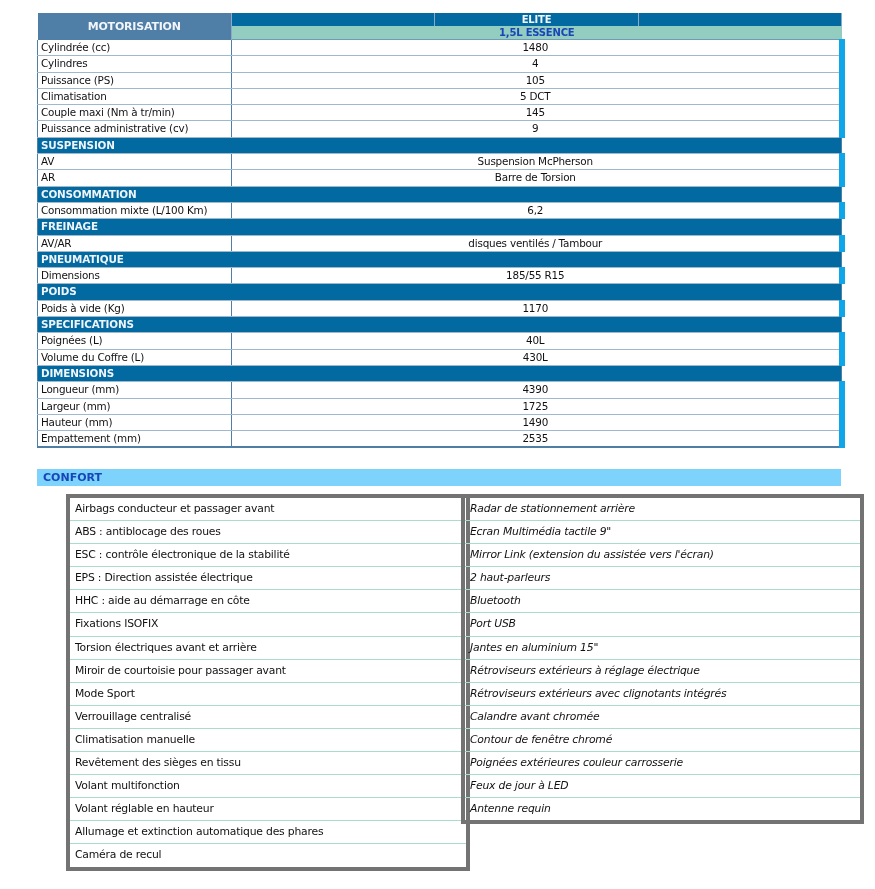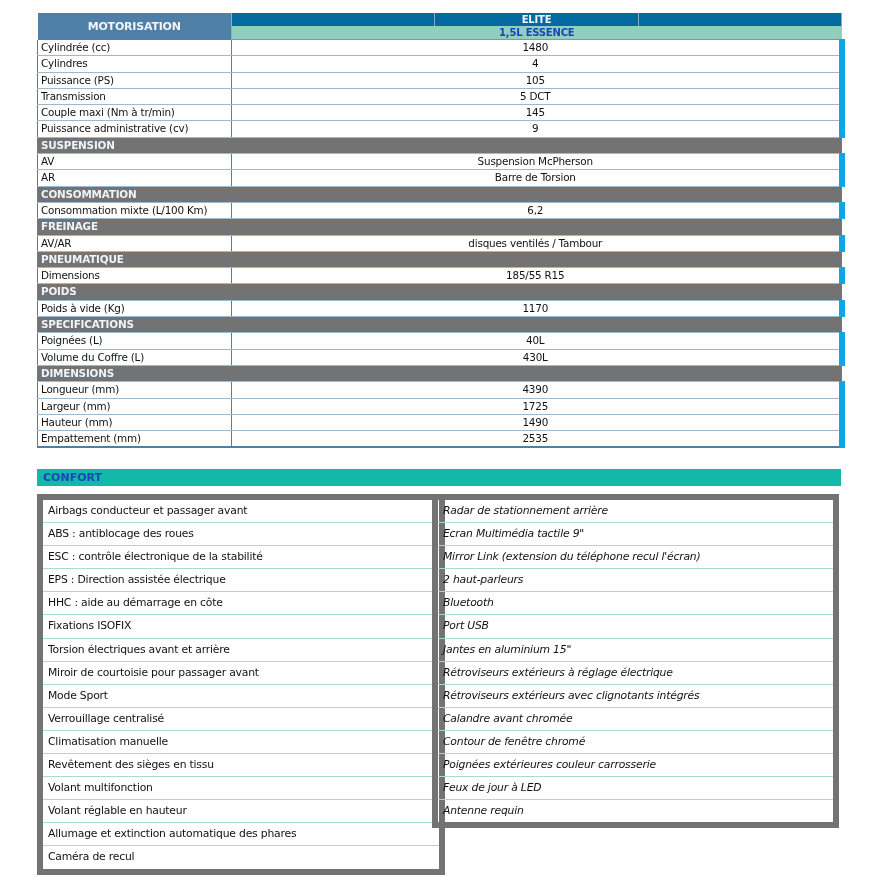--- a/index.html
+++ b/index.html
@@ -1,30 +1,30 @@
 <!DOCTYPE html>
 <html><head>
 <meta charset="utf-8">
 <style>
   html, body { margin: 0; padding: 0; background: #ffffff; }
   body { width: 875px; height: 889px; position: relative; font-family: "DejaVu Sans", sans-serif; color: #111; overflow: hidden; }
   .spec { position: absolute; left: 37px; top: 13px; width: 804px; border-collapse: collapse; table-layout: fixed; font-size: 10.4px; letter-spacing: -0.2px; }
   .spec td { padding: 0 3px; height: 15.3px; line-height: 15.3px; white-space: nowrap; overflow: hidden; }
   .spec .lbl { width: 188px; border-left: 1px solid #4f7ea6; border-right: 1px solid #4f7ea6; border-bottom: 1px solid #9fb8cc; }
   .spec .val { text-align: center; border-right: 6px solid #0ea5e9; border-bottom: 1px solid #9fb8cc; }
-  .spec tr.sec td { background: #737373; color: #eef4fa; font-weight: bold; border-bottom: 1px solid #9fb8cc; border-left: 1px solid #4f7ea6; border-right: 1px solid #4f7ea6; }
+  .spec tr.sec td { background: #0369a1; color: #eef4fa; font-weight: bold; border-bottom: 1px solid #9fb8cc; border-left: 1px solid #4f7ea6; border-right: 1px solid #4f7ea6; }
   .spec .hdr-main { background: #4f7ea6; color: #f2f6fa; font-weight: bold; text-align: center; font-size: 11px; border-right: 1px solid #8aaac6; }
   .spec .hdr-top td.hc { background: #0369a1; color: #f2f6fa; font-weight: bold; text-align: center; height: 13px; line-height: 13px; border-right: 1px solid #8aaac6; font-size: 10px; }
   .spec .hdr-sub td { background: #93cdbf; color: #1746b8; font-weight: bold; text-align: center; height: 13px; line-height: 13px; font-size: 10px; border-bottom: 1px solid #6f9aba; }
   .spec tr.last td { border-bottom: 2px solid #4f7ea6; }
 
-  .confort-bar { position: absolute; left: 37px; top: 469px; width: 804px; height: 17px; background: #14b8a6; }
+  .confort-bar { position: absolute; left: 37px; top: 469px; width: 804px; height: 17px; background: #7dd3fc; }
   .confort-bar span { position: absolute; left: 6px; top: 1px; font-weight: bold; font-size: 11px; color: #1746b8; line-height: 15px; }
 
-  .flist { position: absolute; top: 494px; border: 6px solid #737373; }
+  .flist { position: absolute; top: 494px; border: 4px solid #737373; margin-left: 29px; }
   .flist.left { left: 37px; width: 396px; }
   .flist.right { left: 432px; width: 395px; font-style: italic; }
   .flist .item { height: 22.1px; line-height: 22px; border-bottom: 1px solid #a8dccd; padding-left: 5px; font-size: 10.8px; letter-spacing: -0.2px; white-space: nowrap; overflow: hidden; }
   .flist .item:last-child { border-bottom: none; }
 </style>
 </head>
 <body>
 
 <table class="spec">
   <colgroup>
@@ -49,21 +49,21 @@
       </tr>
       <tr>
         <td class="lbl">Cylindres</td>
         <td class="val" colspan="3">4</td>
       </tr>
       <tr>
         <td class="lbl">Puissance (PS)</td>
         <td class="val" colspan="3">105</td>
       </tr>
       <tr>
-        <td class="lbl">Transmission</td>
+        <td class="lbl">Climatisation</td>
         <td class="val" colspan="3">5 DCT</td>
       </tr>
       <tr>
         <td class="lbl">Couple maxi (Nm à tr/min)</td>
         <td class="val" colspan="3">145</td>
       </tr>
       <tr>
         <td class="lbl">Puissance administrative (cv)</td>
         <td class="val" colspan="3">9</td>
       </tr>
@@ -157,21 +157,21 @@
     <div class="item">Climatisation manuelle</div>
     <div class="item">Revêtement des sièges en tissu</div>
     <div class="item">Volant multifonction</div>
     <div class="item">Volant réglable en hauteur</div>
     <div class="item">Allumage et extinction automatique des phares</div>
     <div class="item">Caméra de recul</div>
   </div>
 <div class="flist right" id="list-right">
     <div class="item">Radar de stationnement arrière</div>
     <div class="item">Ecran Multimédia tactile  9"</div>
-    <div class="item">Mirror Link (extension du téléphone recul l'écran)</div>
+    <div class="item">Mirror Link (extension du assistée vers l'écran)</div>
     <div class="item">2 haut-parleurs</div>
     <div class="item">Bluetooth</div>
     <div class="item">Port USB</div>
     <div class="item">Jantes en aluminium 15"</div>
     <div class="item">Rétroviseurs extérieurs à réglage électrique</div>
     <div class="item">Rétroviseurs extérieurs avec clignotants intégrés</div>
     <div class="item">Calandre avant chromée</div>
     <div class="item">Contour de fenêtre chromé</div>
     <div class="item">Poignées extérieures couleur carrosserie</div>
     <div class="item">Feux de jour à LED</div>

